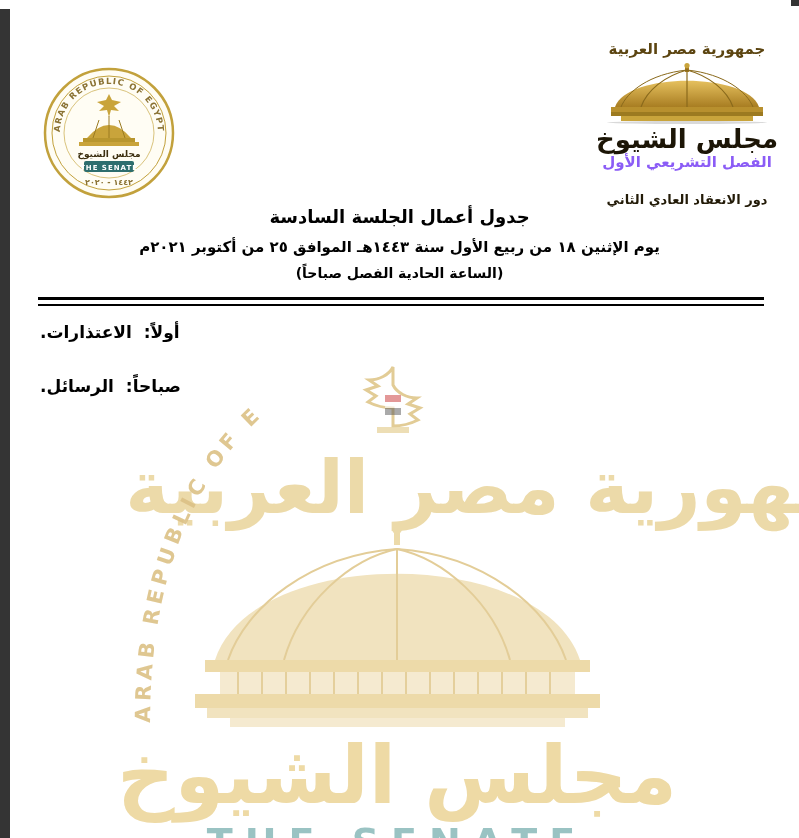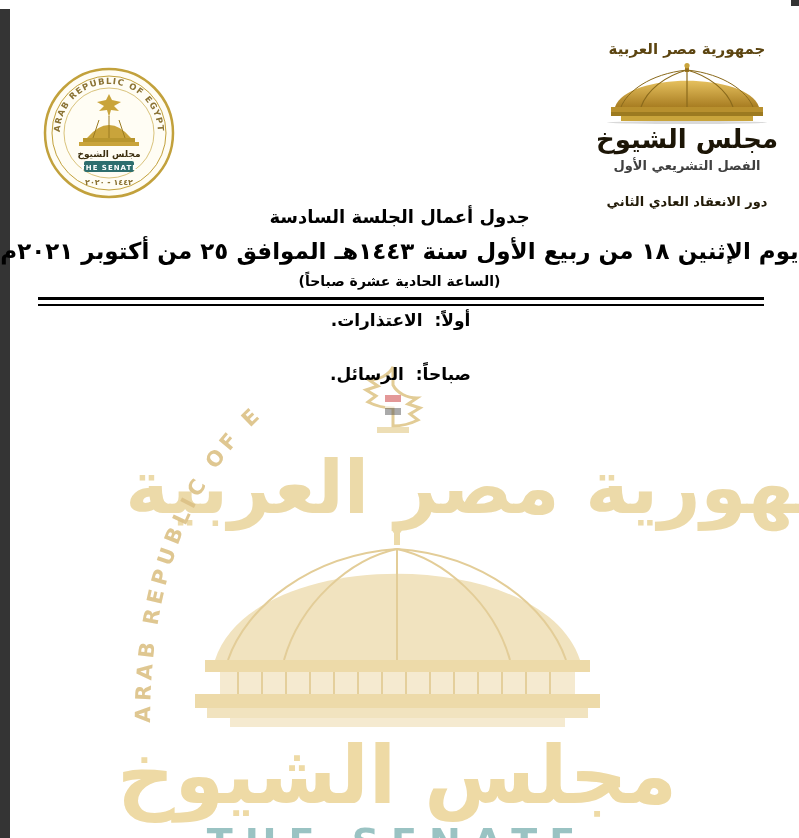--- a/index.html
+++ b/index.html
@@ -15,34 +15,34 @@
 
   
   .watermark{position:absolute;left:0;top:355px;width:799px;height:483px;overflow:hidden;z-index:0;pointer-events:none;}
 
   
   .seal{position:absolute;left:42px;top:64px;width:134px;height:138px;z-index:1;}
   .emblem{position:absolute;right:8px;top:40px;width:208px;text-align:center;direction:rtl;z-index:1;}
   .emblem-republic{font-size:15px;font-weight:bold;color:#5c4511;letter-spacing:0.5px;}
   .emblem-dome{display:block;margin:4px auto 2px auto;}
   .emblem-senate{font-size:26px;font-weight:bold;color:#1c1506;line-height:1.05;}
-  .emblem-term{font-size:13px;font-weight:bold;color:#404040;margin-top:5px;}
+  .emblem-term{font-size:15px;font-weight:bold;color:#8b5cf6;}
   .emblem-session{font-size:13px;font-weight:bold;color:#231b08;margin-top:21px;}
 
   
   .title-block{position:absolute;top:206px;left:0;right:0;text-align:center;direction:rtl;z-index:2;}
   .doc-title{margin:0;font-size:18px;font-weight:bold;color:#000;}
-  .doc-date{margin-top:11px;font-size:23px;font-weight:bold;color:#000;}
+  .doc-date{margin-top:11px;font-size:15px;font-weight:bold;color:#000;}
   .doc-time{margin-top:9px;font-size:14px;font-weight:bold;color:#000;}
 
   .double-rule{position:absolute;left:38px;right:35px;top:297px;height:4px;
     border-top:3px solid #000;border-bottom:2px solid #000;z-index:2;}
 
   
-  .agenda{position:absolute;top:310px;right:38px;left:40px;direction:rtl;text-align:center;z-index:2;}
+  .agenda{position:absolute;top:322px;right:38px;left:40px;direction:rtl;text-align:left;z-index:2;}
   .agenda-item{margin-bottom:33px;font-size:17px;font-weight:bold;color:#000;line-height:1.25;}
   .agenda-label{font-weight:bold;margin-left:6px;}
 </style>
 </head>
 <body>
 
 <div class="page">
 
   <div class="edge-left"></div>
   <div class="edge-corner"></div>
@@ -155,21 +155,21 @@
       </svg>
       <div class="emblem-senate">مجلس الشيوخ</div>
       <div class="emblem-term">الفصل التشريعي الأول</div>
       <div class="emblem-session">دور الانعقاد العادي الثاني</div>
     </div>
   </header>
 
   <section class="title-block">
     <h1 class="doc-title">جدول أعمال الجلسة السادسة</h1>
     <div class="doc-date">يوم الإثنين ١٨ من ربيع الأول سنة ١٤٤٣هـ الموافق ٢٥ من أكتوبر ٢٠٢١م</div>
-    <div class="doc-time">(الساعة الحادية عشرة صباحاً)</div>
+    <div class="doc-time">(الساعة الحادية الفصل صباحاً)</div>
   </section>
 
   <div class="double-rule"></div>
 
   <section class="agenda">
     <div class="agenda-item">
       <span class="agenda-label">أولاً:</span>
       <span class="agenda-text">الاعتذارات.</span>
     </div>
     <div class="agenda-item">

